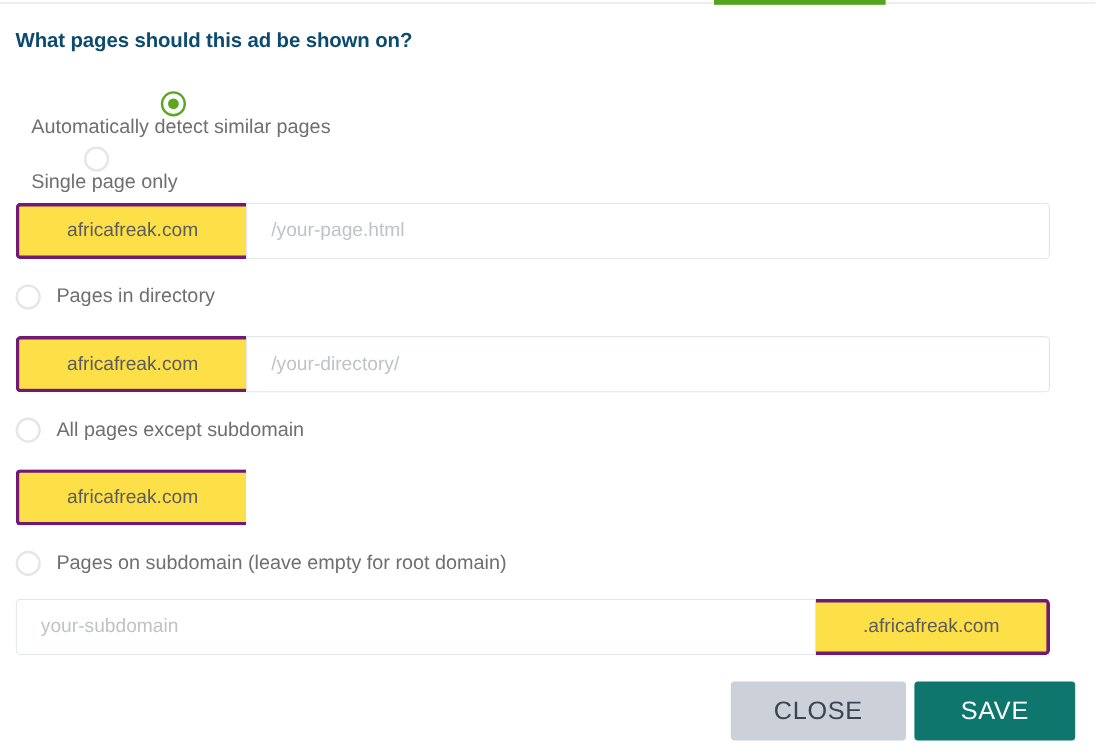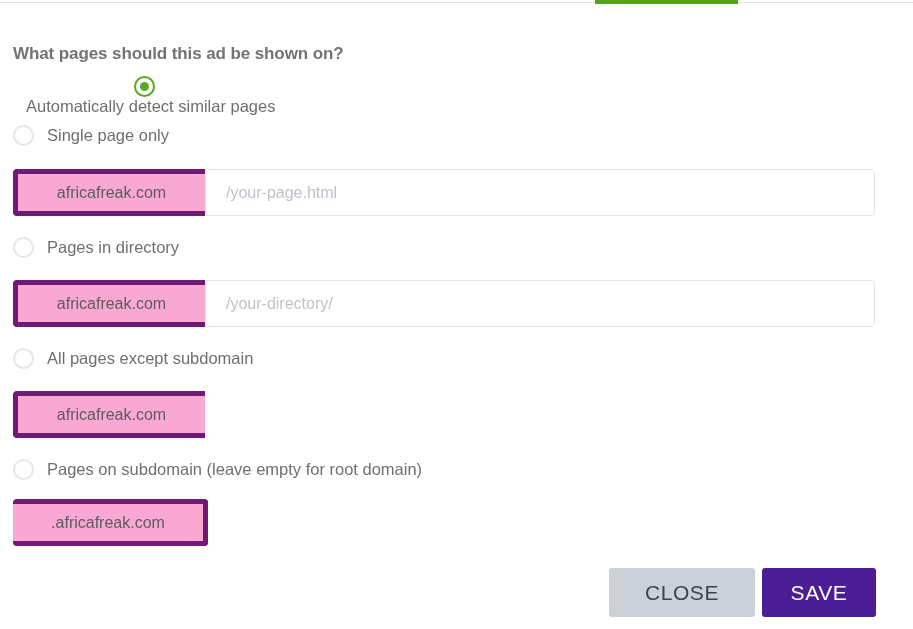--- a/index.html
+++ b/index.html
@@ -47,25 +47,25 @@
     top: 4px;
     left: 0;
     width: 913px;
     height: 625px;
     padding: 0;
     box-sizing: border-box;
   }
 
   .heading {
     position: absolute;
-    top: 40px;
+    top: 20px;
     left: 13px;
     font-size: 17px;
     font-weight: bold;
-    color: #737373;
+    color: #0c4a6e;
     letter-spacing: -0.1px;
     white-space: nowrap;
   }
 
   
   .radio-row {
     position: absolute;
     left: 13px;
     display: flex;
     align-items: center;
@@ -109,22 +109,22 @@
     height: 47px;
     display: flex;
     box-sizing: border-box;
     border-radius: 4px;
     overflow: hidden;
   }
   .addon {
     display: flex;
     align-items: center;
     justify-content: center;
-    background: #f9a8d4;
-    border: 5px solid #701a75;
+    background: #fde047;
+    border: 3px solid #701a75;
     box-sizing: border-box;
     font-size: 16px;
     color: #5c5c5c;
     white-space: nowrap;
     flex: 0 0 auto;
   }
   .addon.prefix {
     width: 192px;
     border-radius: 4px 0 0 4px;
     border-right: none;
@@ -173,43 +173,43 @@
   #close-button {
     left: 609px;
     top: 564px;
     width: 146px;
     background: #ccd1d9;
     color: #3b4452;
   }
   #save-button {
     left: 762px;
     top: 564px;
-    width: 114px;
-    background: #4c1d95;
+    width: 134px;
+    background: #0f766e;
     color: #ffffff;
   }
 </style>
 </head>
 <body>
 
 <div id="top-strip">
   <div class="divider-line"></div>
   <div class="green-tab"></div>
 </div>
 
 <div id="panel">
 
   <div class="heading">What pages should this ad be shown on?</div>
 
   <div class="radio-row" style="top:72px;flex-direction:column;">
     <span class="radio checked"></span>
     <span class="radio-label">Automatically detect similar pages</span>
   </div>
 
-  <div class="radio-row" style="top:118px;">
+  <div class="radio-row" style="top:118px;flex-direction:column;">
     <span class="radio"></span>
     <span class="radio-label">Single page only</span>
   </div>
 
   <div class="input-group pre" style="top:165px;">
     <span class="addon prefix">africafreak.com</span>
     <input class="field" type="text" placeholder="/your-page.html" style="">
   </div>
 
   <div class="radio-row" style="top:230px;">
@@ -230,19 +230,20 @@
   <div class="input-group pre" style="top:387px;">
     <span class="addon prefix">africafreak.com</span>
   </div>
 
   <div class="radio-row" style="top:452px;">
     <span class="radio"></span>
     <span class="radio-label">Pages on subdomain (leave empty for root domain)</span>
   </div>
 
   <div class="input-group suf" style="top:495px;">
+    <input class="field" type="text" placeholder="your-subdomain" style="">
     <span class="addon suffix">.africafreak.com</span>
   </div>
 
   <button class="btn" id="close-button">CLOSE</button>
   <button class="btn" id="save-button">SAVE</button>
 
 </div>
 
 </body></html>

